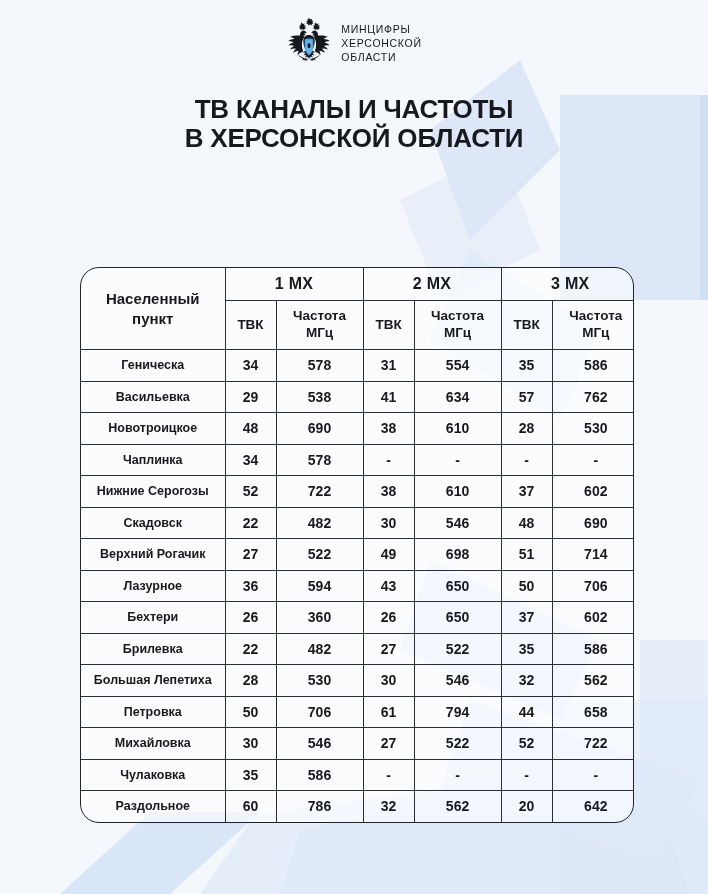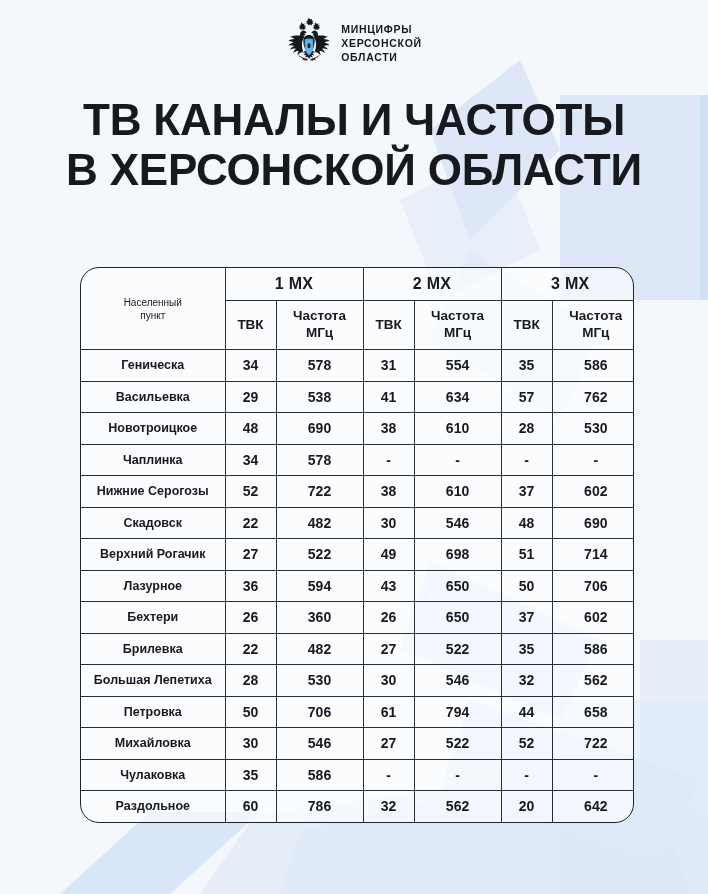--- a/index.html
+++ b/index.html
@@ -46,39 +46,39 @@
   }
   .logo-text {
     display: flex;
     flex-direction: column;
     justify-content: center;
     gap: 1px;
     padding-top: 1px;
   }
   .logo-text span {
     font-size: 10.5px;
-    font-weight: bold;
+    font-weight: normal;
     letter-spacing: 0.7px;
     color: #16181d;
     line-height: 1.25;
     white-space: nowrap;
   }
 
   
   .title {
     position: absolute;
     top: 95px;
     left: 0;
     width: 708px;
     text-align: center;
     z-index: 2;
   }
   .title-line {
     display: block;
-    font-size: 44px;
+    font-size: 26px;
     font-weight: bold;
     color: #17191e;
     line-height: 1.13;
     letter-spacing: -0.2px;
     white-space: nowrap;
   }
 
   
   .table-wrap {
     position: absolute;
@@ -114,22 +114,22 @@
   th.group-head {
     height: 32px;
     font-size: 16px;
     font-weight: bold;
     letter-spacing: 0.3px;
   }
   th.name-head {
     height: 80px;
     text-align: left;
     padding: 0 0 0 14px;
-    font-size: 10px;
-    font-weight: normal;
+    font-size: 15px;
+    font-weight: bold;
     line-height: 1.3;
   }
   th.sub-head {
     height: 48px;
     font-size: 13.5px;
     font-weight: bold;
     line-height: 1.25;
     padding: 0 3px;
   }
   td.name-cell {

